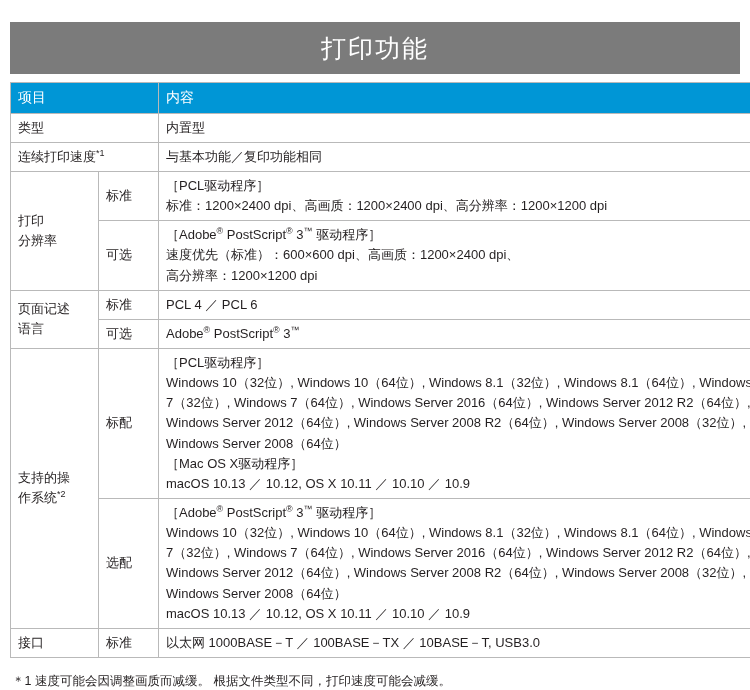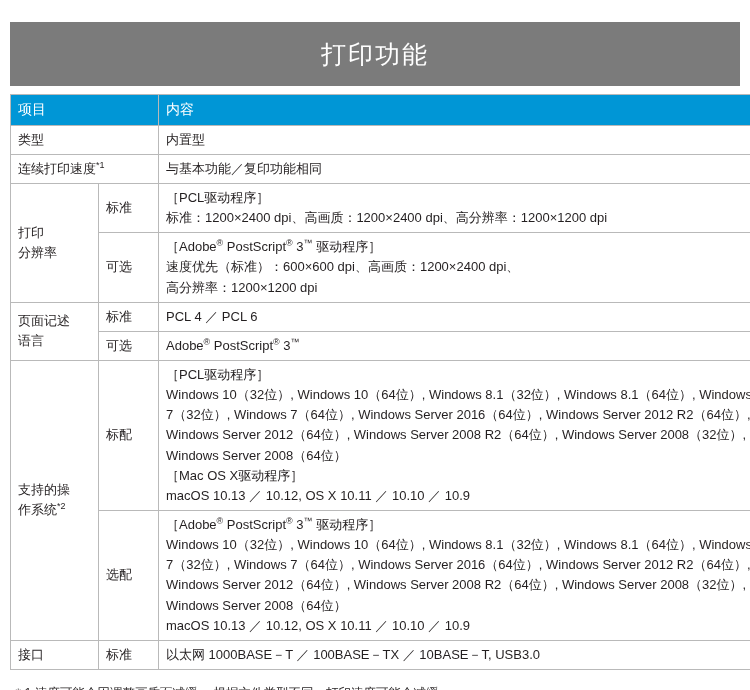--- a/index.html
+++ b/index.html
@@ -16,21 +16,21 @@
   }
   .page {
     position: relative;
     width: 750px;
     height: 690px;
     background: #ffffff;
     box-sizing: border-box;
   }
   .title-bar {
     margin: 22px 10px 0 10px;
-    height: 64px;
+    height: 52px;
     background: #7b7b7b;
     display: flex;
     align-items: center;
     justify-content: center;
   }
   .title-bar .title-text {
     color: #ffffff;
     font-size: 25px;
     letter-spacing: 2px;
     font-weight: normal;

